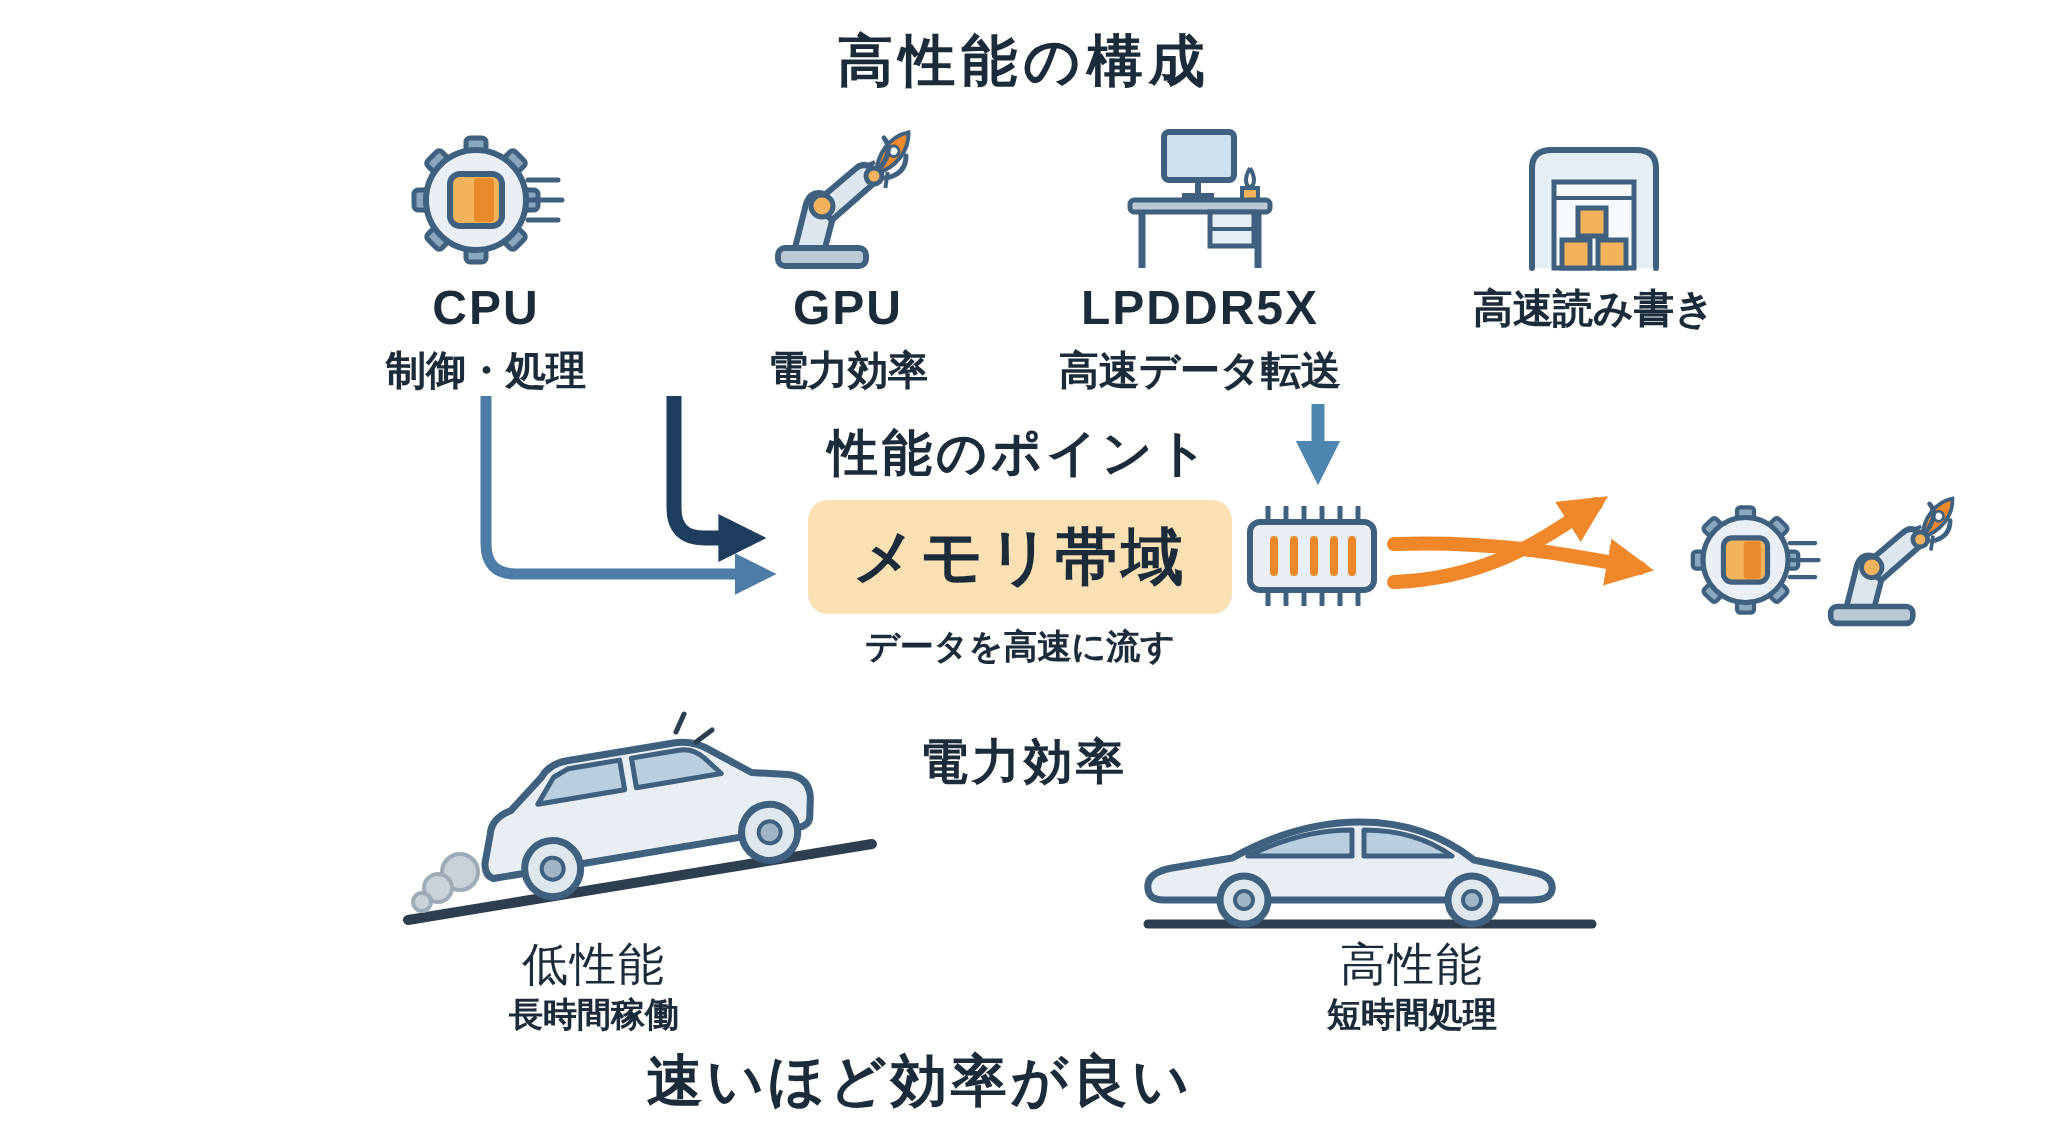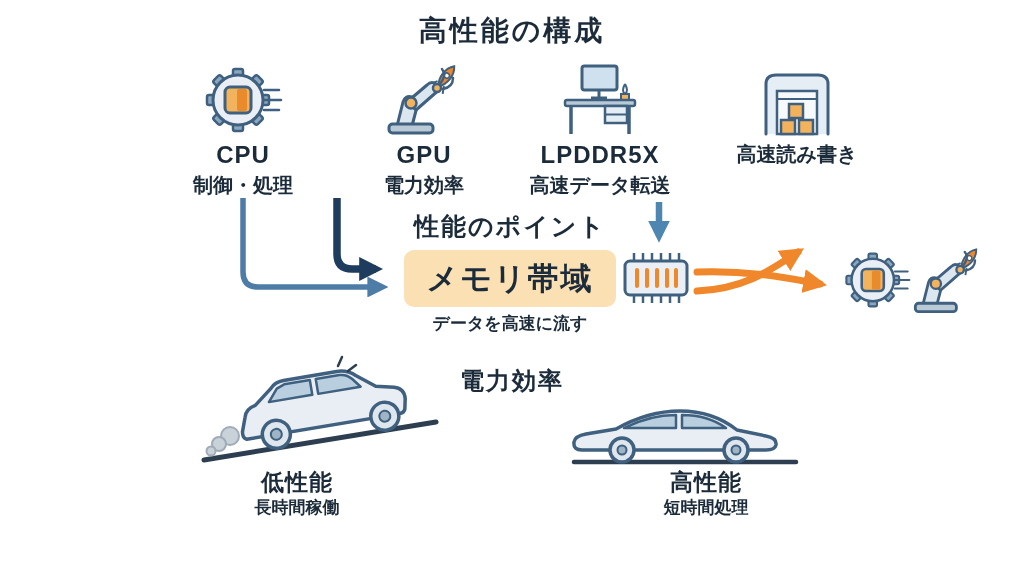--- a/index.html
+++ b/index.html
@@ -19,21 +19,21 @@
   .comp-icon { height:82px; display:flex; align-items:flex-end; justify-content:center; }
   .comp-name { font-size:24px; font-weight:bold; margin-top:3px; letter-spacing:1px; }
   .comp-desc { font-size:20px; font-weight:bold; margin-top:3px; }
 
   .perf-title { top:210px; left:330px; width:360px; font-size:25px; font-weight:bold; letter-spacing:2px; }
   .memory-box { top:250px; left:404px; width:212px; height:57px; background:#fae0b2; border-radius:10px;
                 display:flex; align-items:center; justify-content:center; font-size:31px; font-weight:bold; letter-spacing:2px; }
   .memory-caption { top:312px; left:390px; width:240px; font-size:17px; font-weight:bold; }
 
   .eff-title { top:365px; left:392px; width:240px; font-size:24px; font-weight:bold; letter-spacing:2px; }
-  .perf-label { font-size:23px; font-weight:bold; letter-spacing:1px; }
+  .perf-label { font-size:23px; font-weight:normal; letter-spacing:1px; }
   .perf-sub   { font-size:17px; font-weight:bold; }
   .low-label  { top:467px; left:217px; width:160px; }
   .low-sub    { top:496px; left:217px; width:160px; }
   .high-label { top:467px; left:626px; width:160px; }
   .high-sub   { top:496px; left:626px; width:160px; }
 
   .footer-text { top:522px; left:240px; width:440px; font-size:28px; font-weight:bold; letter-spacing:2px; }
 
   svg { display:block; }
   .overlay { top:0; left:0; pointer-events:none; }
@@ -229,20 +229,21 @@
     <path d="M122,23 Q148,23 166,36 L122,36 Z" fill="#b9cfdf" stroke="#3f607f" stroke-width="2.5" stroke-linejoin="round"></path>
     <circle cx="62" cy="58" r="12" fill="#dfe7ee" stroke="#3f607f" stroke-width="3.5"></circle>
     <circle cx="62" cy="58" r="4.5" fill="#9fb4c4" stroke="#3f607f" stroke-width="2"></circle>
     <circle cx="176" cy="58" r="12" fill="#dfe7ee" stroke="#3f607f" stroke-width="3.5"></circle>
     <circle cx="176" cy="58" r="4.5" fill="#9fb4c4" stroke="#3f607f" stroke-width="2"></circle>
   </svg>
 
   <div class="abs ctr perf-label high-label">高性能</div>
   <div class="abs ctr perf-sub high-sub">短時間処理</div>
 
+  <div class="abs ctr footer-text">速いほど効率が良い</div>
 
   <svg class="abs overlay" width="1024" height="572" viewBox="0 0 1024 572">
     <defs>
       <marker id="m-steel" viewBox="0 0 10 10" refX="7" refY="5" markerWidth="3.8" markerHeight="3.8" orient="auto-start-reverse">
         <path d="M0,0 L10,5 L0,10 Z" fill="#4d7ca6"></path>
       </marker>
       <marker id="m-navy" viewBox="0 0 10 10" refX="7" refY="5" markerWidth="3.2" markerHeight="3.2" orient="auto-start-reverse">
         <path d="M0,0 L10,5 L0,10 Z" fill="#1d3c5e"></path>
       </marker>
       <marker id="m-blue" viewBox="0 0 10 10" refX="7" refY="5" markerWidth="3.4" markerHeight="3.4" orient="auto-start-reverse">

